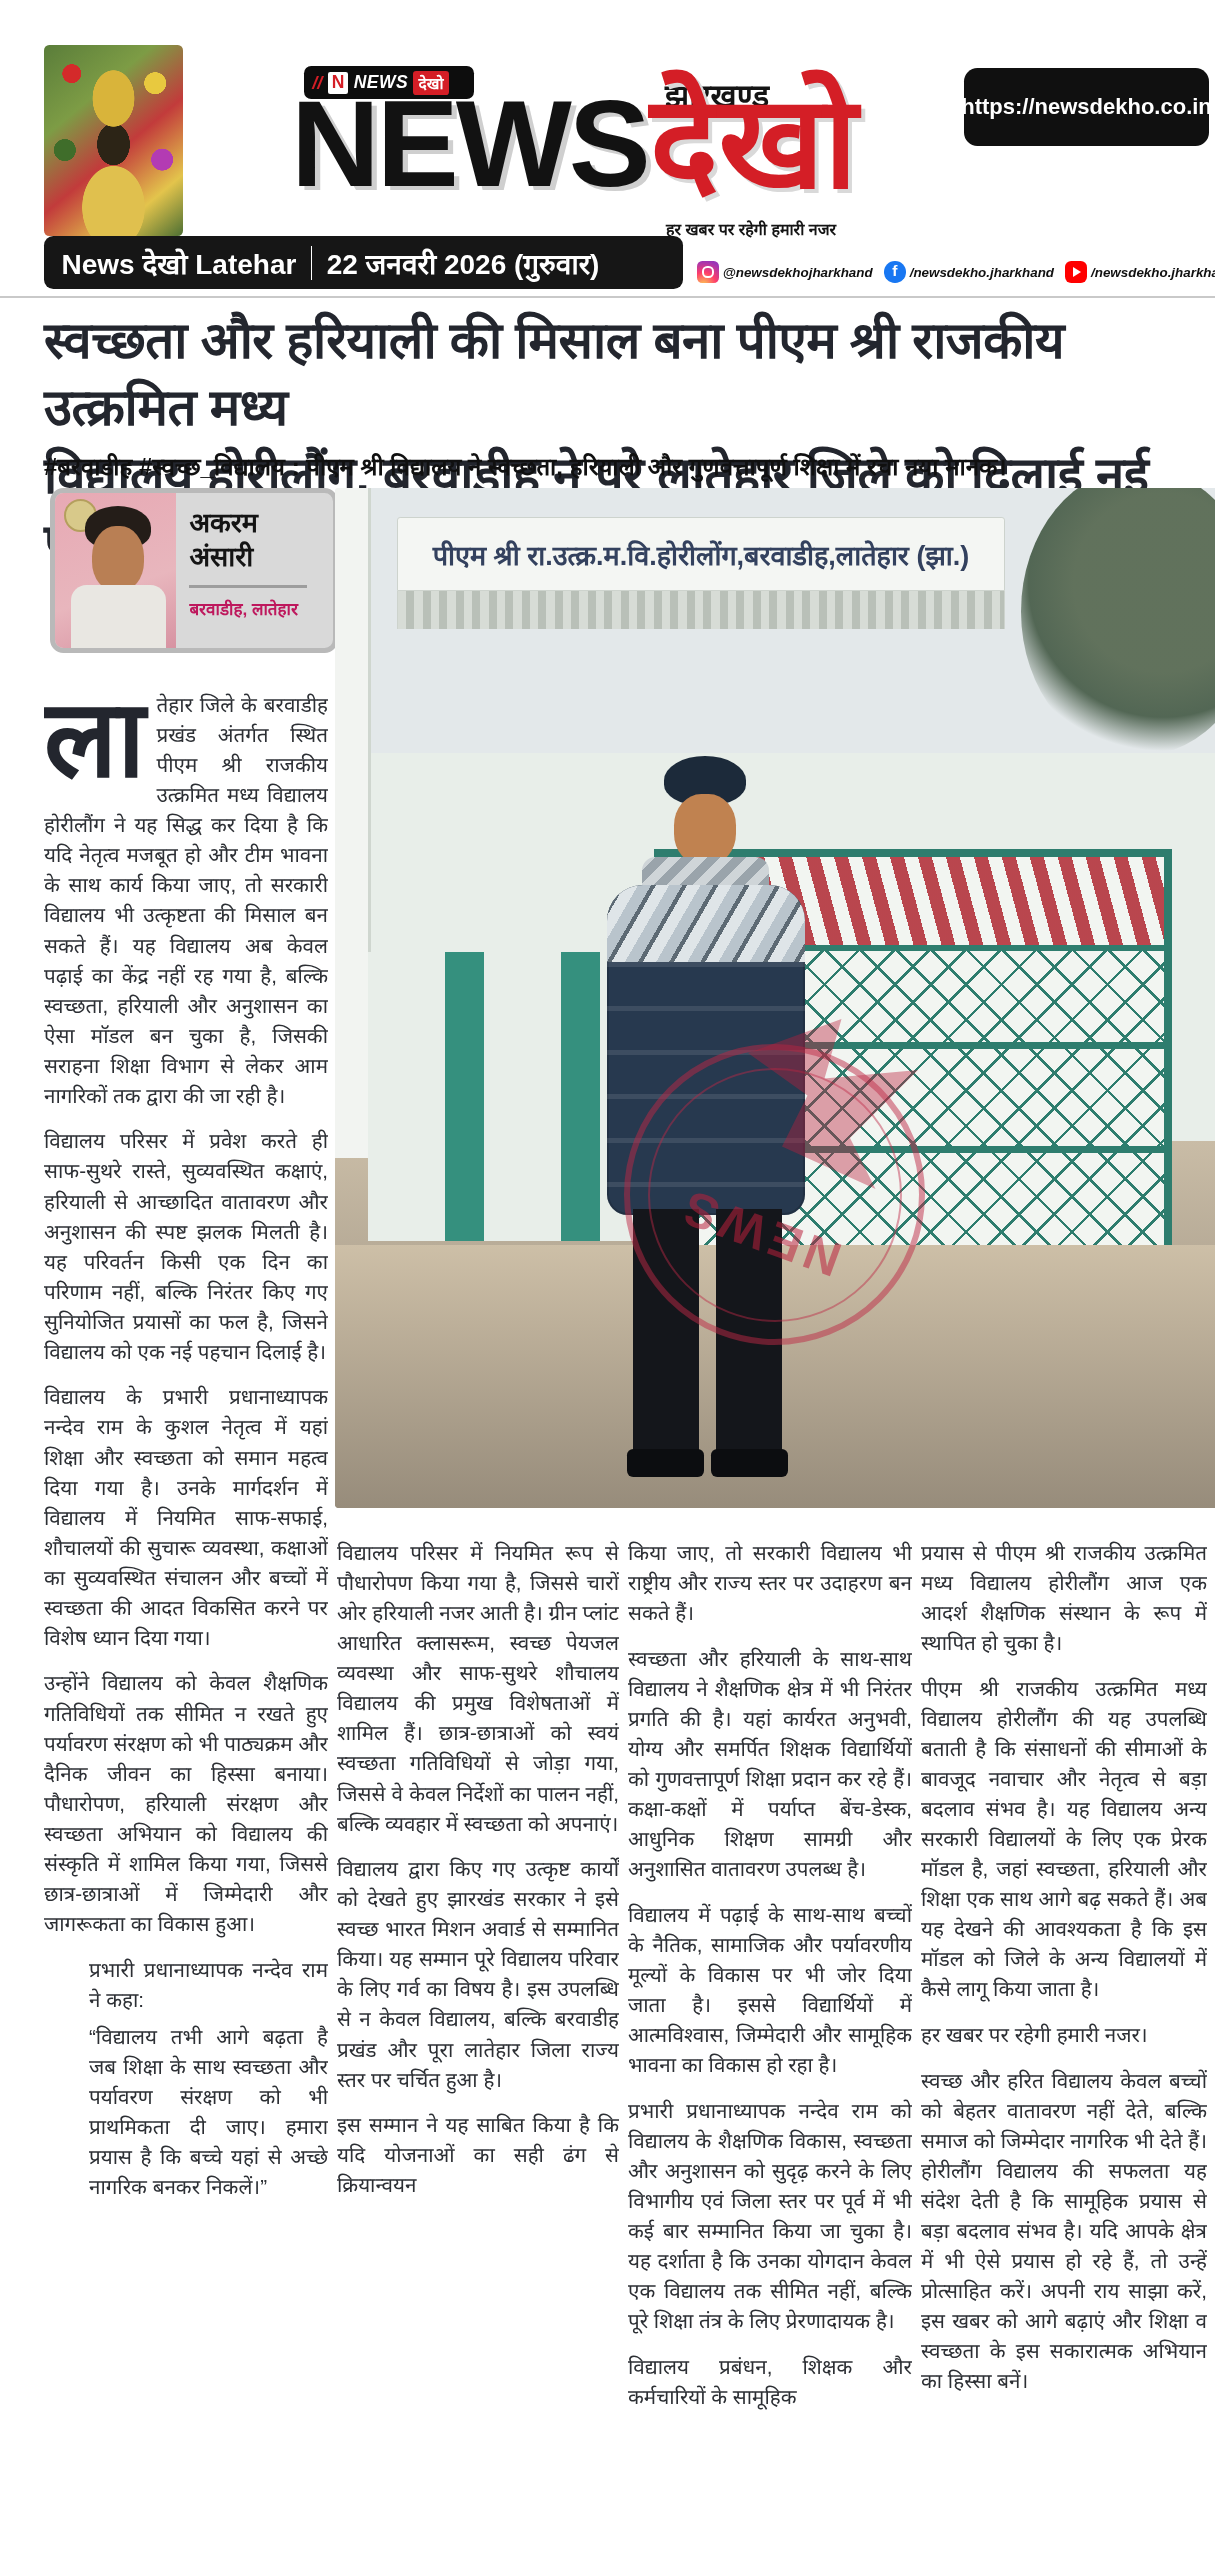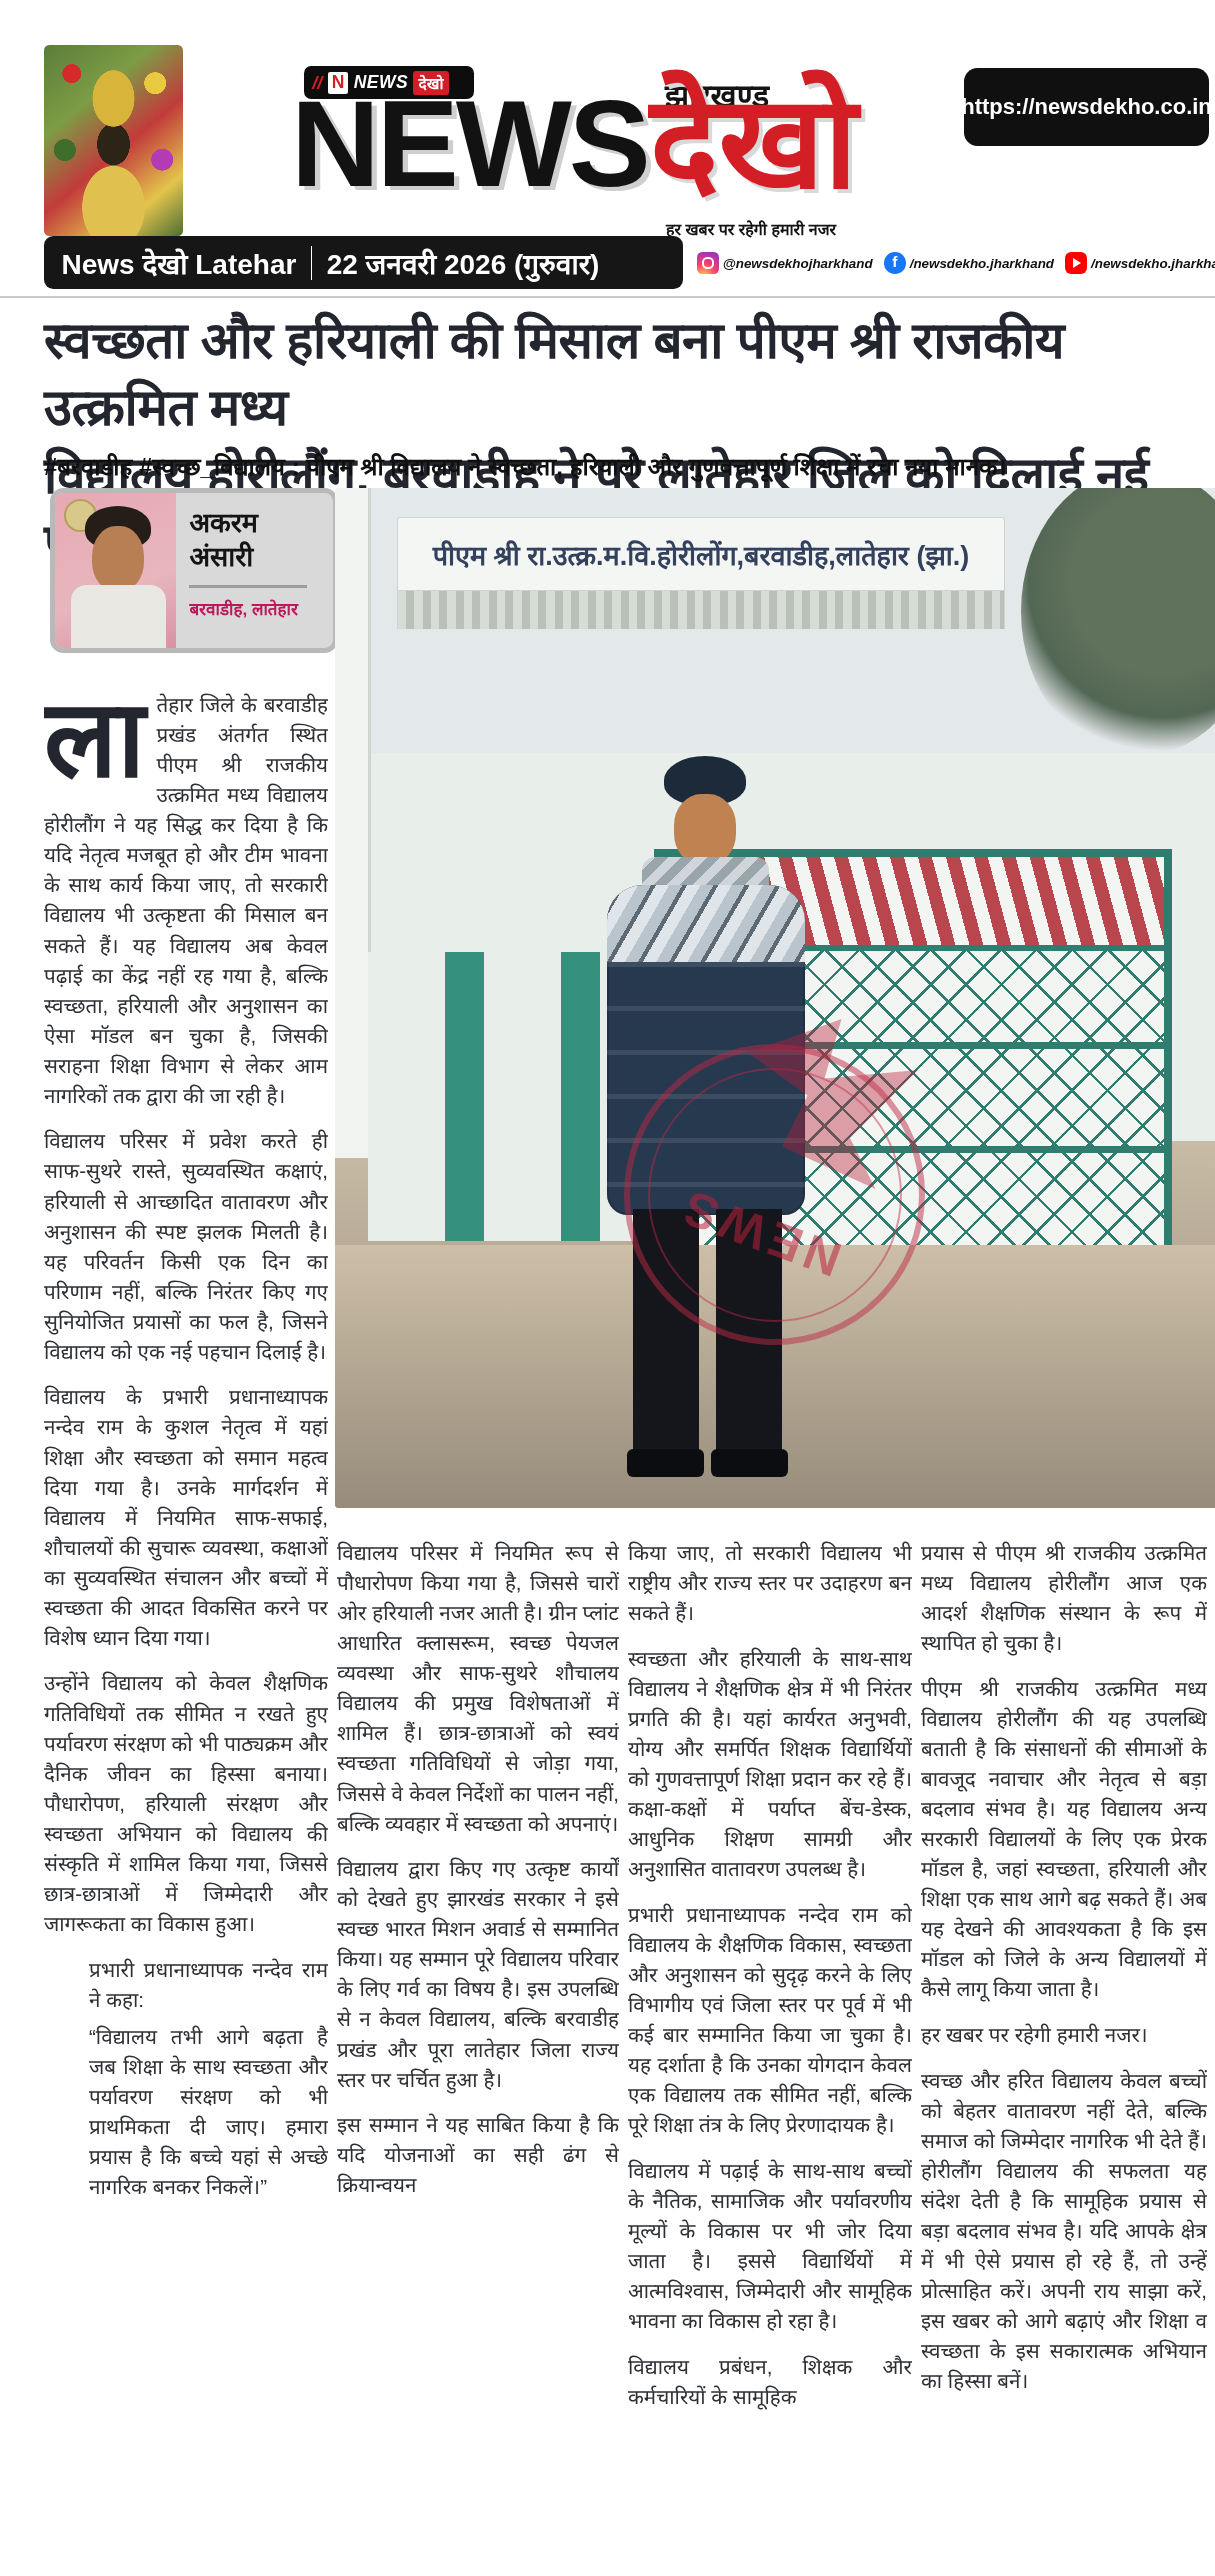--- a/index.html
+++ b/index.html
@@ -31,21 +31,21 @@
   .brand-tag{position:absolute;left:666px;top:218px;font-size:16px;font-weight:900;color:#141414;}
   .urlbox{position:absolute;left:964px;top:68px;width:245px;height:78px;background:#101010;border-radius:13.4px;
     display:flex;align-items:center;justify-content:center;color:#fff;font-weight:900;font-size:22px;}
 
   
   .datebar{position:absolute;left:44px;top:236px;width:639px;height:53px;background:#161616;border-radius:9.3px;
     display:flex;align-items:center;gap:14.4px;padding:0 17.5px;box-sizing:border-box;color:#fff;}
   .datebar .ed{font-size:28px;font-weight:900;}
   .datebar .pipe{width:1.5px;height:34px;background:#ffffff;}
   .datebar .dt{font-size:28px;font-weight:700;}
-  .socialrow{position:absolute;left:697px;top:243px;width:515px;height:40px;display:flex;align-items:center;gap:11.3px;}
+  .socialrow{position:absolute;left:697px;top:243px;width:515px;height:40px;display:flex;align-items:flex-end;gap:11.3px;}
   .soc{display:flex;align-items:center;gap:4.1px;}
   .soc .lbl{font-size:13.4px;font-weight:800;font-style:italic;color:#111;}
   .sic{width:21.6px;height:21.6px;border-radius:5.2px;position:relative;flex:0 0 auto;}
   .sic.ig{background:radial-gradient(circle at 30% 110%,#fdcb52,#fd3d6b 45%,#9b36b7 85%);}
   .sic.ig::after{content:"";position:absolute;inset:4.6px;border:2.1px solid #fff;border-radius:5.2px;}
   .sic.fb{background:#1877f2;border-radius:50%;}
   .sic.fb::after{content:"f";position:absolute;left:0;right:0;top:1px;text-align:center;color:#fff;font-weight:900;font-size:15.5px;}
   .sic.yt{background:#ff0000;border-radius:6.2px;}
   .sic.yt::after{content:"";position:absolute;left:7.7px;top:5.7px;border-left:8.2px solid #fff;
     border-top:5.2px solid transparent;border-bottom:5.2px solid transparent;}
@@ -245,22 +245,22 @@
 
   <div class="col col2">
     <p>विद्यालय परिसर में नियमित रूप से पौधारोपण किया गया है, जिससे चारों ओर हरियाली नजर आती है। ग्रीन प्लांट आधारित क्लासरूम, स्वच्छ पेयजल व्यवस्था और साफ-सुथरे शौचालय विद्यालय की प्रमुख विशेषताओं में शामिल हैं। छात्र-छात्राओं को स्वयं स्वच्छता गतिविधियों से जोड़ा गया, जिससे वे केवल निर्देशों का पालन नहीं, बल्कि व्यवहार में स्वच्छता को अपनाएं।</p>
     <p>विद्यालय द्वारा किए गए उत्कृष्ट कार्यों को देखते हुए झारखंड सरकार ने इसे स्वच्छ भारत मिशन अवार्ड से सम्मानित किया। यह सम्मान पूरे विद्यालय परिवार के लिए गर्व का विषय है। इस उपलब्धि से न केवल विद्यालय, बल्कि बरवाडीह प्रखंड और पूरा लातेहार जिला राज्य स्तर पर चर्चित हुआ है।</p>
     <p>इस सम्मान ने यह साबित किया है कि यदि योजनाओं का सही ढंग से क्रियान्वयन</p>
   </div>
 
   <div class="col col3">
     <p>किया जाए, तो सरकारी विद्यालय भी राष्ट्रीय और राज्य स्तर पर उदाहरण बन सकते हैं।</p>
     <p>स्वच्छता और हरियाली के साथ-साथ विद्यालय ने शैक्षणिक क्षेत्र में भी निरंतर प्रगति की है। यहां कार्यरत अनुभवी, योग्य और समर्पित शिक्षक विद्यार्थियों को गुणवत्तापूर्ण शिक्षा प्रदान कर रहे हैं। कक्षा-कक्षों में पर्याप्त बेंच-डेस्क, आधुनिक शिक्षण सामग्री और अनुशासित वातावरण उपलब्ध है।</p>
+    <p>विद्यालय में पढ़ाई के साथ-साथ बच्चों के नैतिक, सामाजिक और पर्यावरणीय मूल्यों के विकास पर भी जोर दिया जाता है। इससे विद्यार्थियों में आत्मविश्वास, जिम्मेदारी और सामूहिक भावना का विकास हो रहा है।</p>
     <p>प्रभारी प्रधानाध्यापक नन्देव राम को विद्यालय के शैक्षणिक विकास, स्वच्छता और अनुशासन को सुदृढ़ करने के लिए विभागीय एवं जिला स्तर पर पूर्व में भी कई बार सम्मानित किया जा चुका है। यह दर्शाता है कि उनका योगदान केवल एक विद्यालय तक सीमित नहीं, बल्कि पूरे शिक्षा तंत्र के लिए प्रेरणादायक है।</p>
-    <p>विद्यालय में पढ़ाई के साथ-साथ बच्चों के नैतिक, सामाजिक और पर्यावरणीय मूल्यों के विकास पर भी जोर दिया जाता है। इससे विद्यार्थियों में आत्मविश्वास, जिम्मेदारी और सामूहिक भावना का विकास हो रहा है।</p>
     <p>विद्यालय प्रबंधन, शिक्षक और कर्मचारियों के सामूहिक</p>
   </div>
 
   <div class="col col4">
     <p>प्रयास से पीएम श्री राजकीय उत्क्रमित मध्य विद्यालय होरीलौंग आज एक आदर्श शैक्षणिक संस्थान के रूप में स्थापित हो चुका है।</p>
     <p>पीएम श्री राजकीय उत्क्रमित मध्य विद्यालय होरीलौंग की यह उपलब्धि बताती है कि संसाधनों की सीमाओं के बावजूद नवाचार और नेतृत्व से बड़ा बदलाव संभव है। यह विद्यालय अन्य सरकारी विद्यालयों के लिए एक प्रेरक मॉडल है, जहां स्वच्छता, हरियाली और शिक्षा एक साथ आगे बढ़ सकते हैं। अब यह देखने की आवश्यकता है कि इस मॉडल को जिले के अन्य विद्यालयों में कैसे लागू किया जाता है।</p>
     <p>हर खबर पर रहेगी हमारी नजर।</p>
     <p>स्वच्छ और हरित विद्यालय केवल बच्चों को बेहतर वातावरण नहीं देते, बल्कि समाज को जिम्मेदार नागरिक भी देते हैं। होरीलौंग विद्यालय की सफलता यह संदेश देती है कि सामूहिक प्रयास से बड़ा बदलाव संभव है। यदि आपके क्षेत्र में भी ऐसे प्रयास हो रहे हैं, तो उन्हें प्रोत्साहित करें। अपनी राय साझा करें, इस खबर को आगे बढ़ाएं और शिक्षा व स्वच्छता के इस सकारात्मक अभियान का हिस्सा बनें।</p>
   </div>
 

